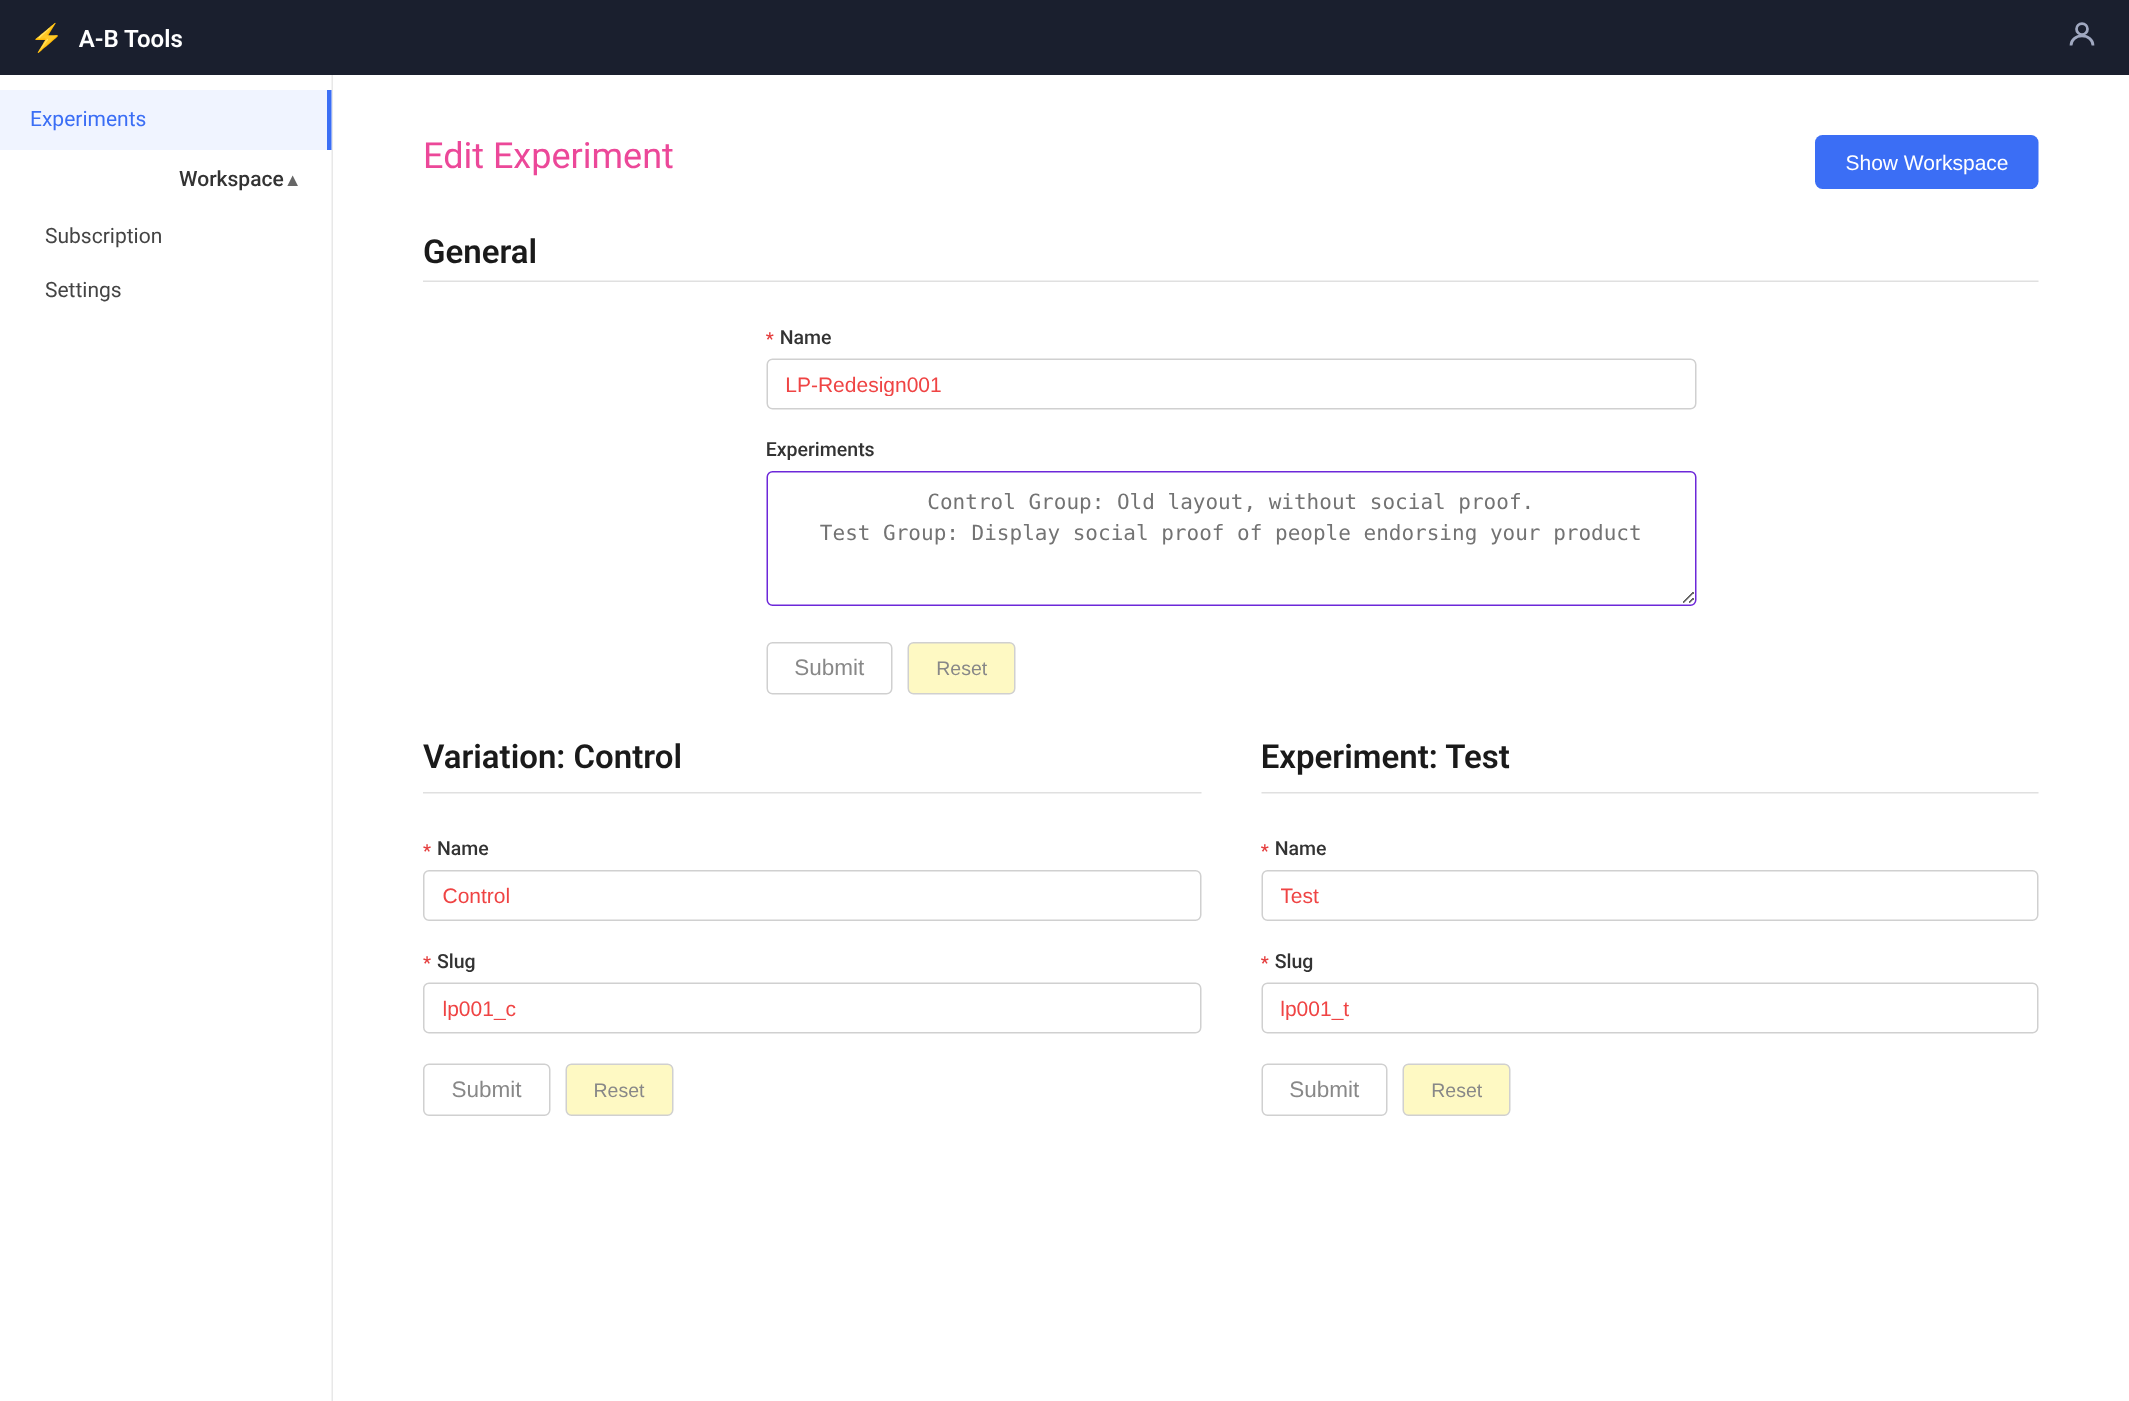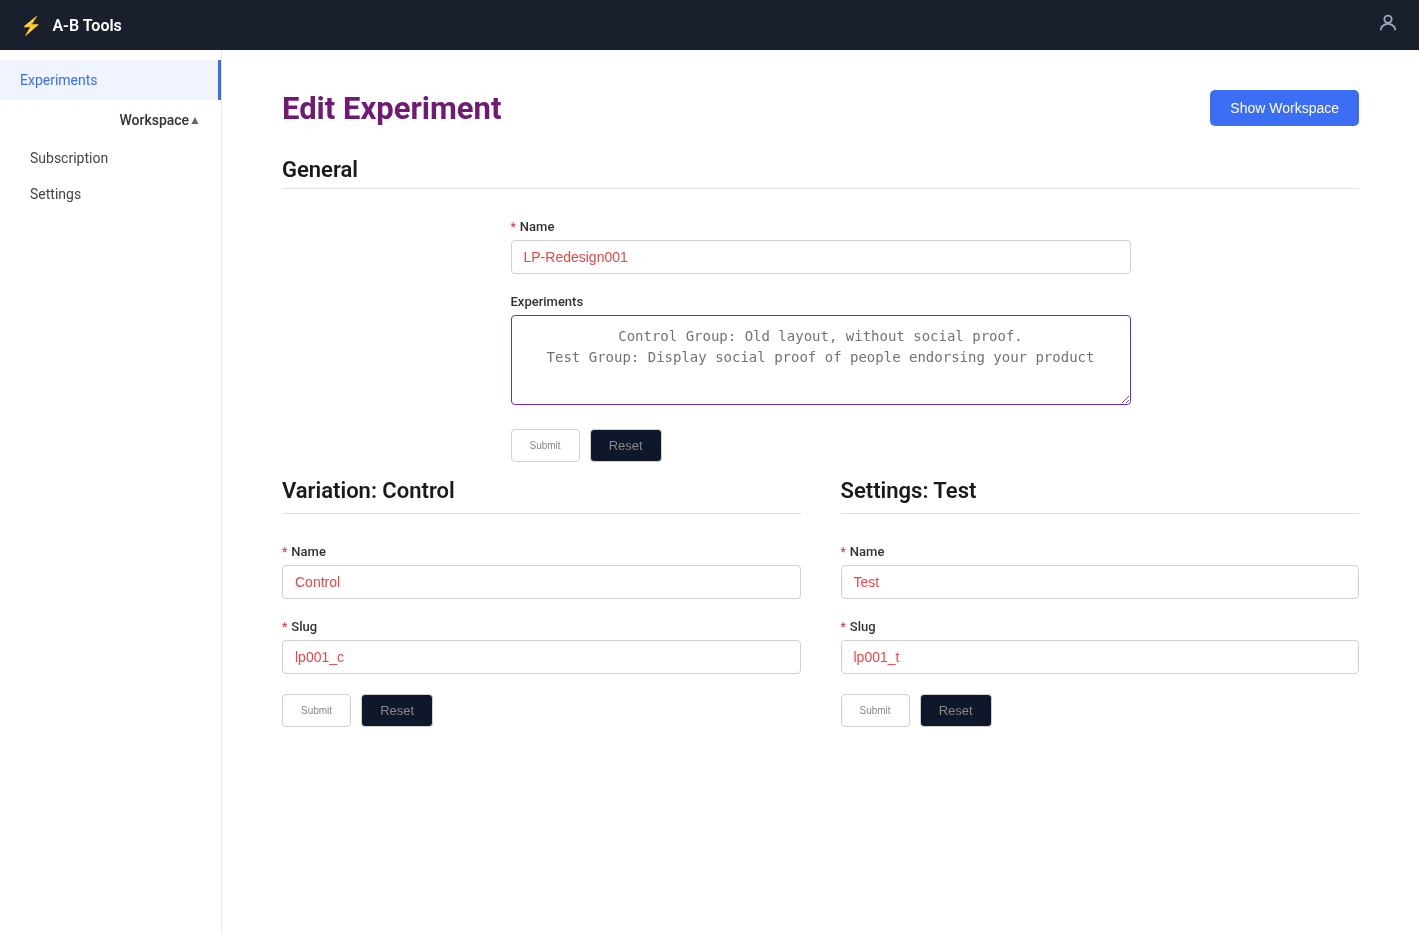--- a/index.html
+++ b/index.html
@@ -114,23 +114,23 @@
     }
 
     
     .page-header {
       display: flex;
       align-items: flex-start;
       justify-content: space-between;
       margin-bottom: 30px;
     }
     .page-title {
-      font-size: 31px;
-      font-weight: 700;
-      color: #701a75;
+      font-size: 24px;
+      font-weight: 400;
+      color: #ec4899;
     }
     .show-workspace-btn {
       background: #3b6ef5;
       color: #fff;
       border: none;
       padding: 10px 20px;
       border-radius: 5px;
       font-size: 14px;
       cursor: pointer;
       font-weight: 400;
@@ -191,37 +191,37 @@
     .form-actions {
       display: flex;
       gap: 10px;
       margin-top: 10px;
     }
     .btn-submit {
       padding: 8px 18px;
       background: #fff;
       border: 1px solid #d0d0d0;
       border-radius: 4px;
-      font-size: 10px;
+      font-size: 15px;
       color: #888;
       cursor: pointer;
     }
     .btn-reset {
       padding: 8px 18px;
-      background: #0f172a;
+      background: #fef9c3;
       border: 1px solid #d0d0d0;
       border-radius: 4px;
       font-size: 13px;
       color: #888;
       cursor: pointer;
     }
 
     
     .variations-container {
-      margin-top: 16px;
+      margin-top: 30px;
     }
     .variations-grid {
       display: grid;
       grid-template-columns: 1fr 1fr;
       gap: 0;
     }
     .variation-column {
       padding-right: 20px;
     }
     .variation-column + .variation-column {
@@ -341,21 +341,21 @@
             <input class="form-input" type="text" value="lp001_c" style="">
           </div>
 
           <div class="form-actions">
             <button class="btn-submit">Submit</button>
             <button class="btn-reset">Reset</button>
           </div>
         </div>
 
         <div class="variation-column">
-          <h2 class="variation-title">Settings: Test</h2>
+          <h2 class="variation-title">Experiment: Test</h2>
           <hr class="variation-divider">
 
           <div class="form-group">
             <label class="form-label">
               <span class="required-star">*</span>
               <span>Name</span>
             </label>
             <input class="form-input" type="text" value="Test" style="">
           </div>
 

